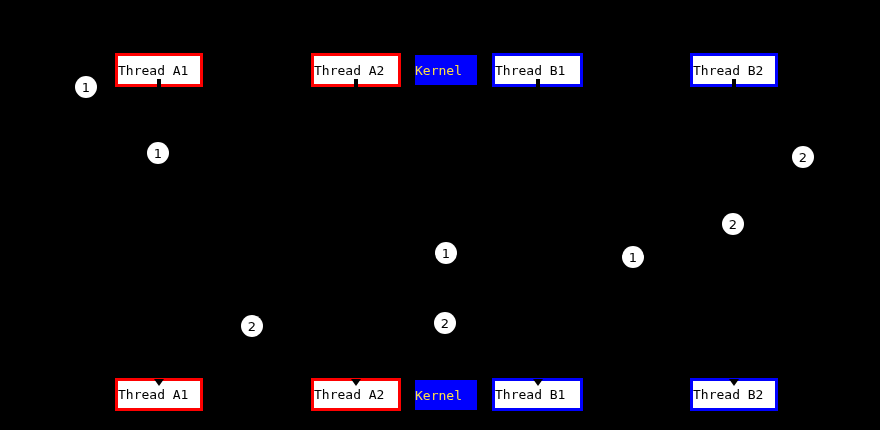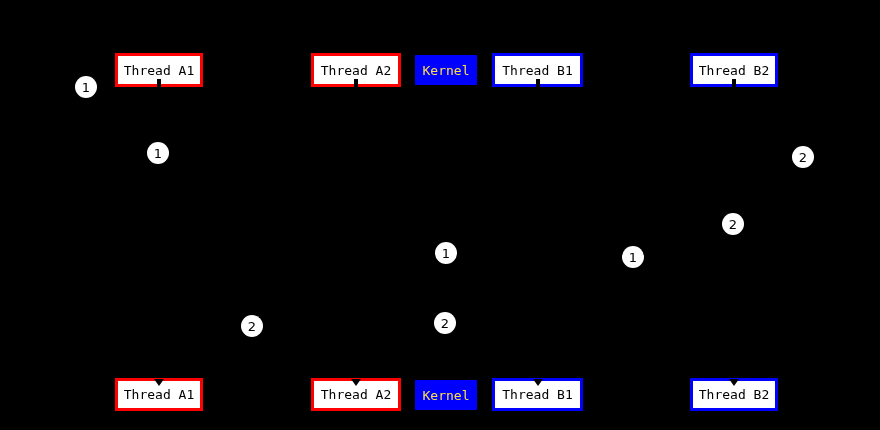--- a/index.html
+++ b/index.html
@@ -9,21 +9,20 @@
     height: 430px;
     background: #000;
     overflow: hidden;
     font-family: "DejaVu Sans Mono", monospace;
   }
   .box {
     position: absolute;
     box-sizing: border-box;
     display: flex;
     align-items: center;
-    justify-content: center;
     font-size: 13px;
     letter-spacing: 0px;
     white-space: nowrap;
   }
   .red-outline  { border: 3px solid #fe0000; background: #ffffff; color: #000000; }
   .blue-outline { border: 3px solid #0000fe; background: #ffffff; color: #000000; }
   .blue-fill    { background: #0000fe; color: #fde047; border: none; }
   .tick-bottom {
     position: absolute;
     left: 50%;

